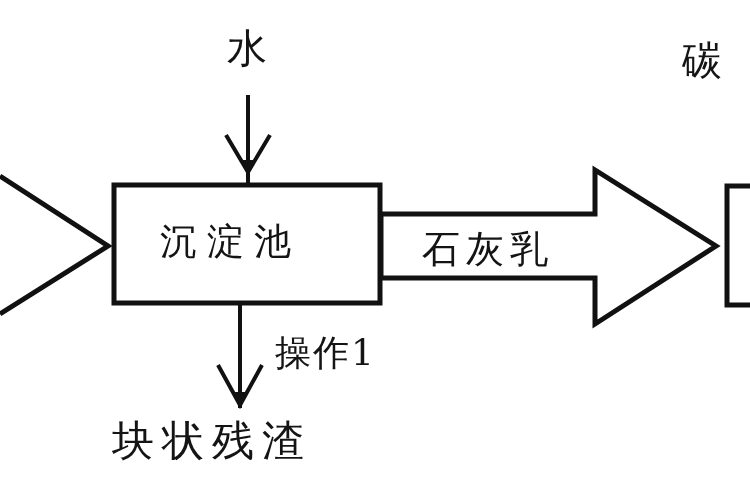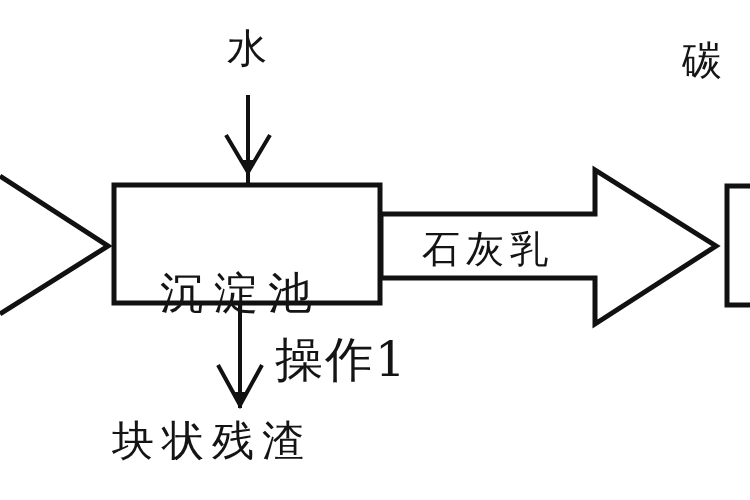--- a/index.html
+++ b/index.html
@@ -2,23 +2,23 @@
 <html><head>
 <meta charset="utf-8">
 <style>
   html, body { margin: 0; padding: 0; background: #ffffff; }
   body { width: 750px; height: 500px; position: relative; overflow: hidden;
          font-family: "DejaVu Serif", "Liberation Serif", serif; color: #111111; }
   svg.diagram { position: absolute; left: 0; top: 0; }
   .label { position: absolute; white-space: nowrap; color: #141414;
            font-family: "DejaVu Serif", "Liberation Serif", serif; line-height: 1; }
   .lbl-water { left: 227px; top: 28px; font-size: 40px; }
-  .lbl-tank { left: 160px; top: 223px; font-size: 44px; letter-spacing: 10px; margin-top: 48px; }
+  .lbl-tank { left: 160px; top: 223px; font-size: 37px; letter-spacing: 10px; }
   .lbl-lime { left: 422px; top: 230px; font-size: 38px; letter-spacing: 6px; }
-  .lbl-op { left: 275px; top: 335px; font-size: 48px; letter-spacing: 2px; }
+  .lbl-op { left: 275px; top: 335px; font-size: 36px; letter-spacing: 2px; }
   .lbl-residue { left: 112px; top: 420px; font-size: 42px; letter-spacing: 8px; }
   .lbl-carbon { left: 682px; top: 40px; font-size: 40px; }
 </style>
 </head>
 <body>
 
 <svg class="diagram" width="750" height="500" viewBox="0 0 750 500">
 
   <polyline points="0,176 108,246 0,314" fill="none" stroke="#111" stroke-width="5" stroke-linejoin="miter"></polyline>
 

